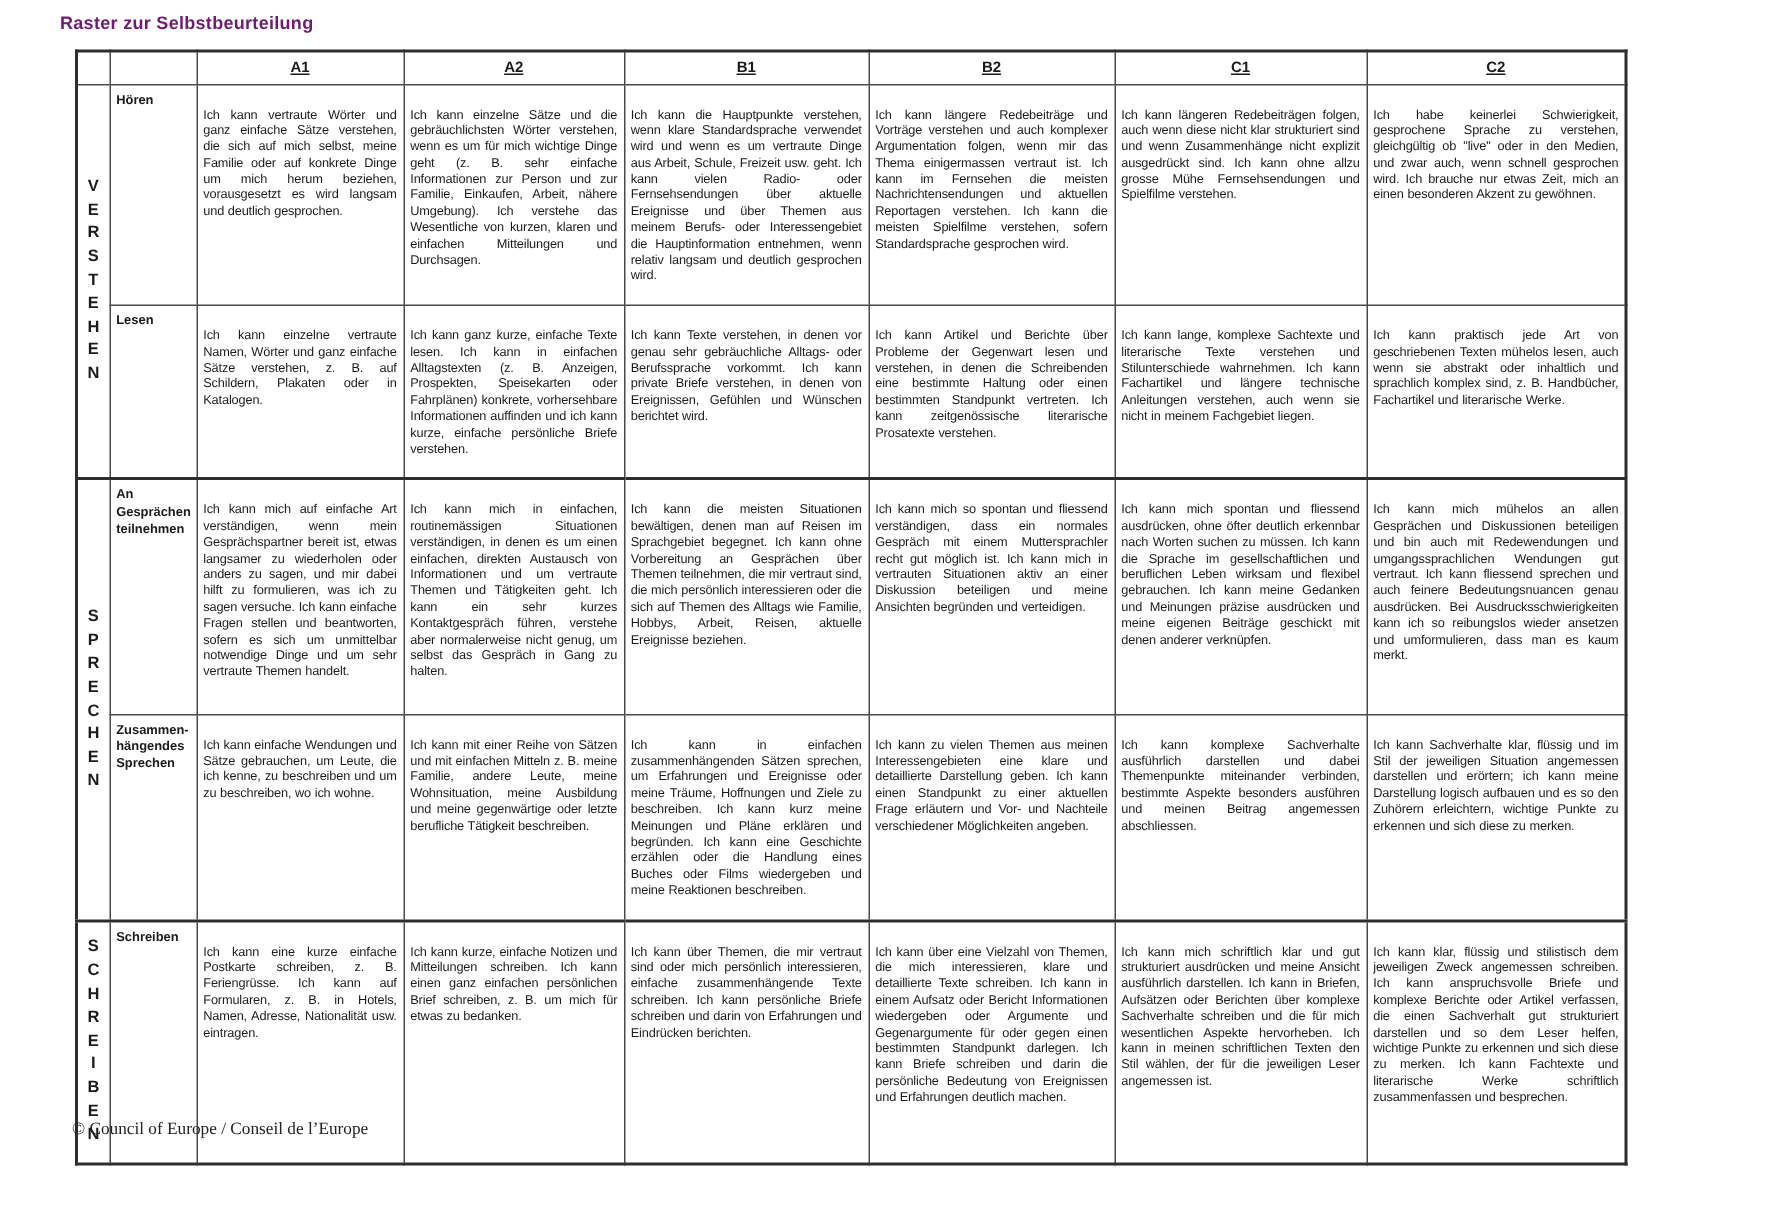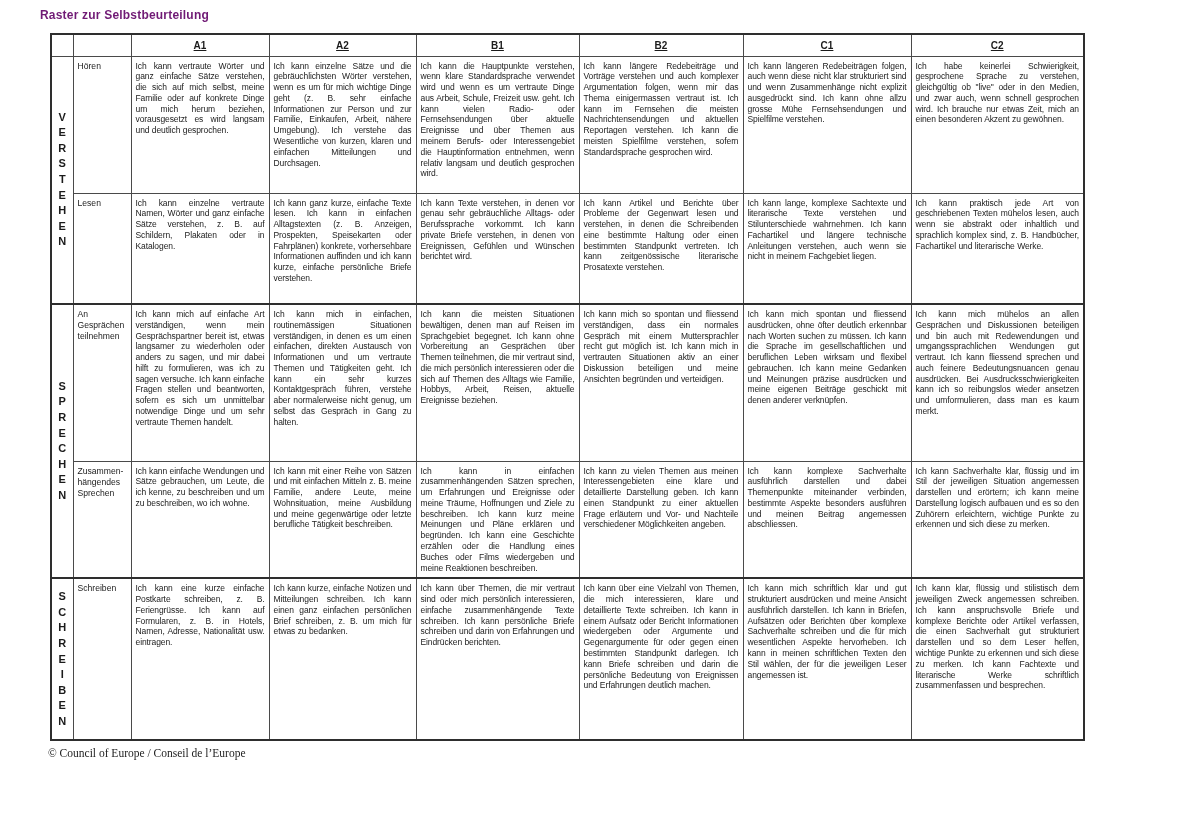--- a/index.html
+++ b/index.html
@@ -48,29 +48,29 @@
     font-size: 11px;
     font-weight: bold;
     text-align: center;
     vertical-align: middle !important;
     white-space: pre-line;
     line-height: 1.42;
     padding: 2px 0;
   }
   .skill-cell {
     font-size: 8.6px;
-    font-weight: normal;
+    font-weight: bold;
     padding: 4px 2px 0 4px;
     white-space: pre-line;
     line-height: 1.3;
   }
   .desc-cell {
     font-size: 8.5px;
     line-height: 1.27;
-    padding: 4px 4px;
+    padding: 14px 4px;
     text-align: justify;
     letter-spacing: -0.1px;
     word-spacing: 0.2px;
     margin-top: 40px;
   }
   .footer-note {
     position: absolute;
     left: 48px;
     top: 747px;
     font-family: "Liberation Serif", serif;

